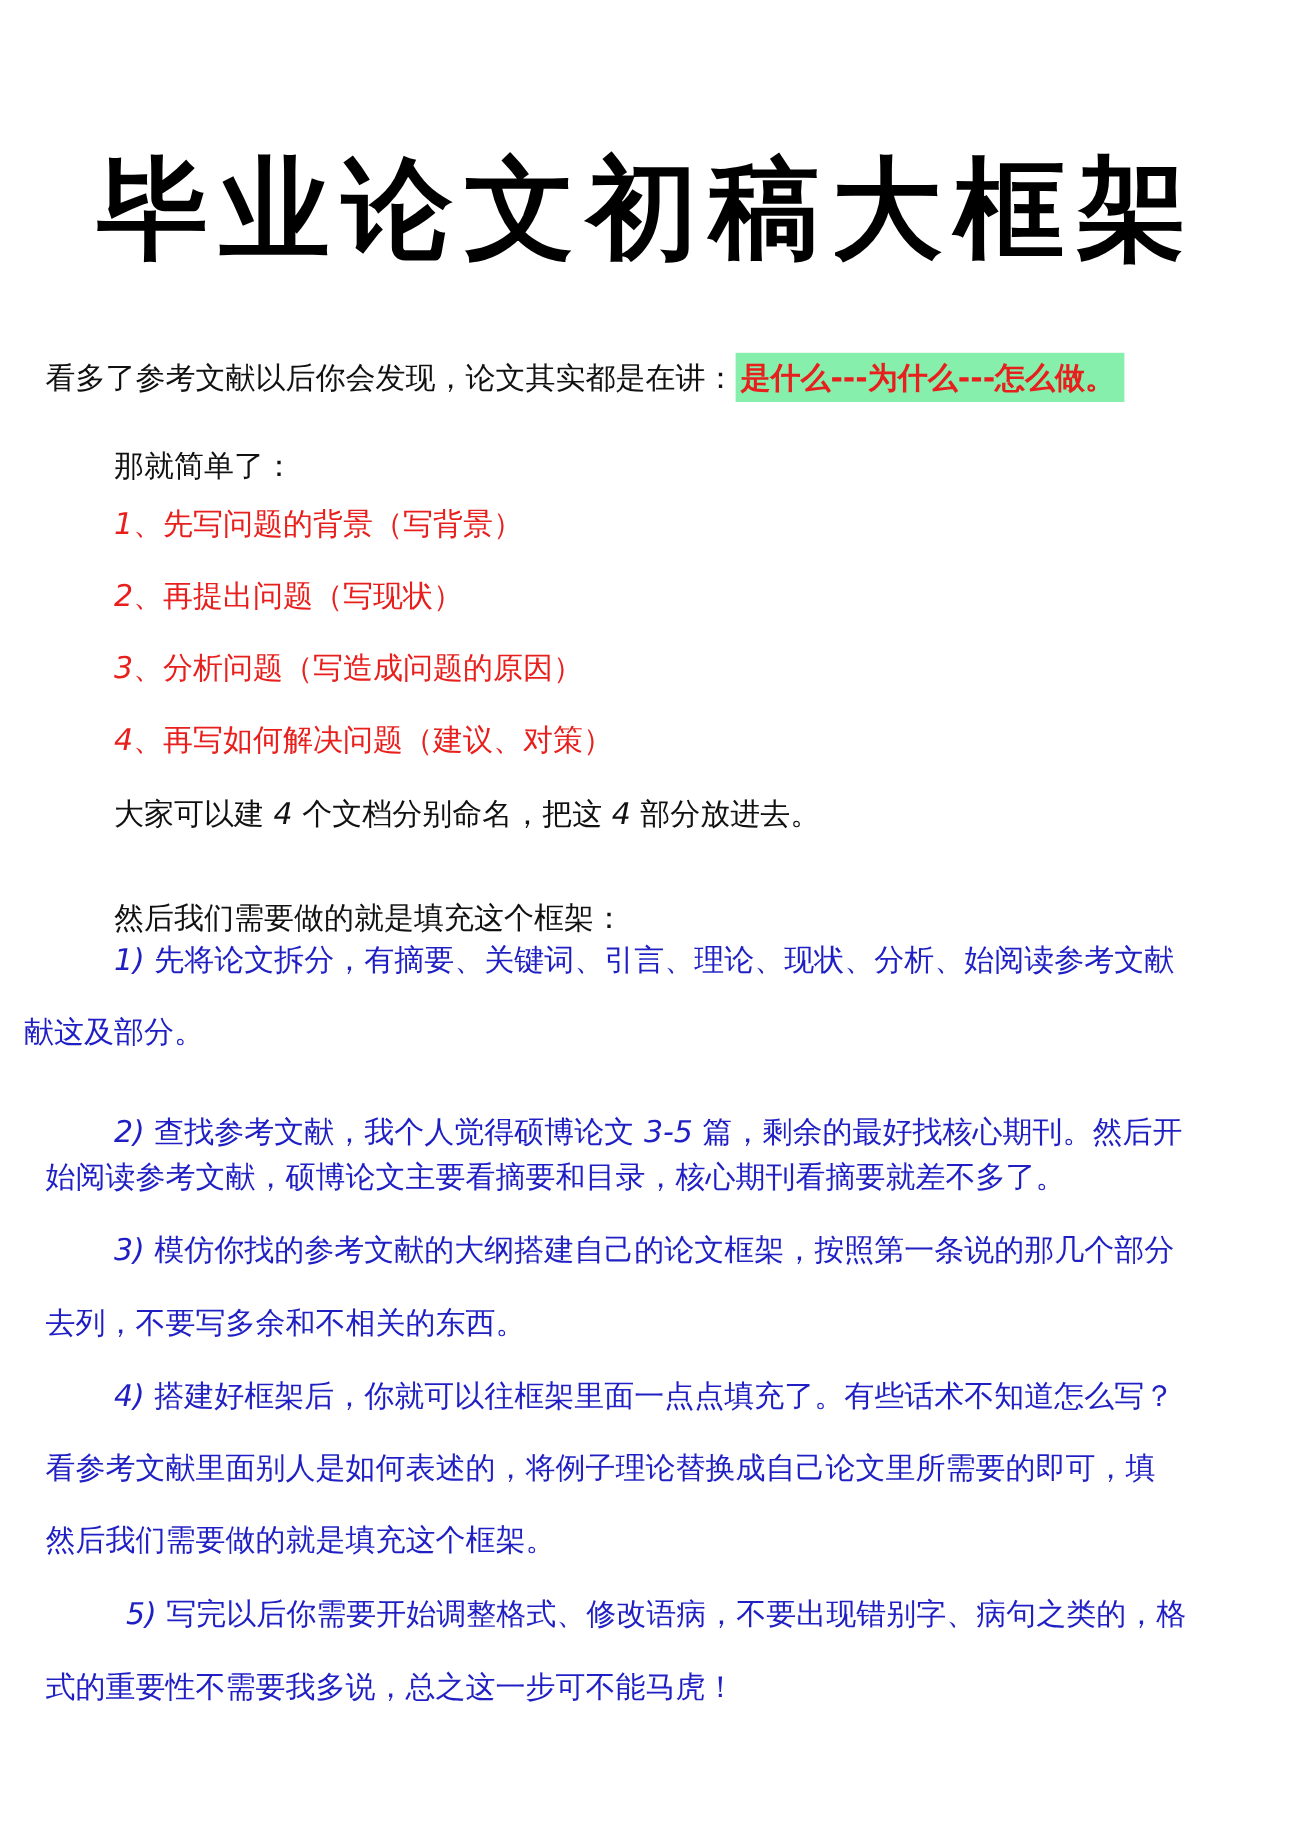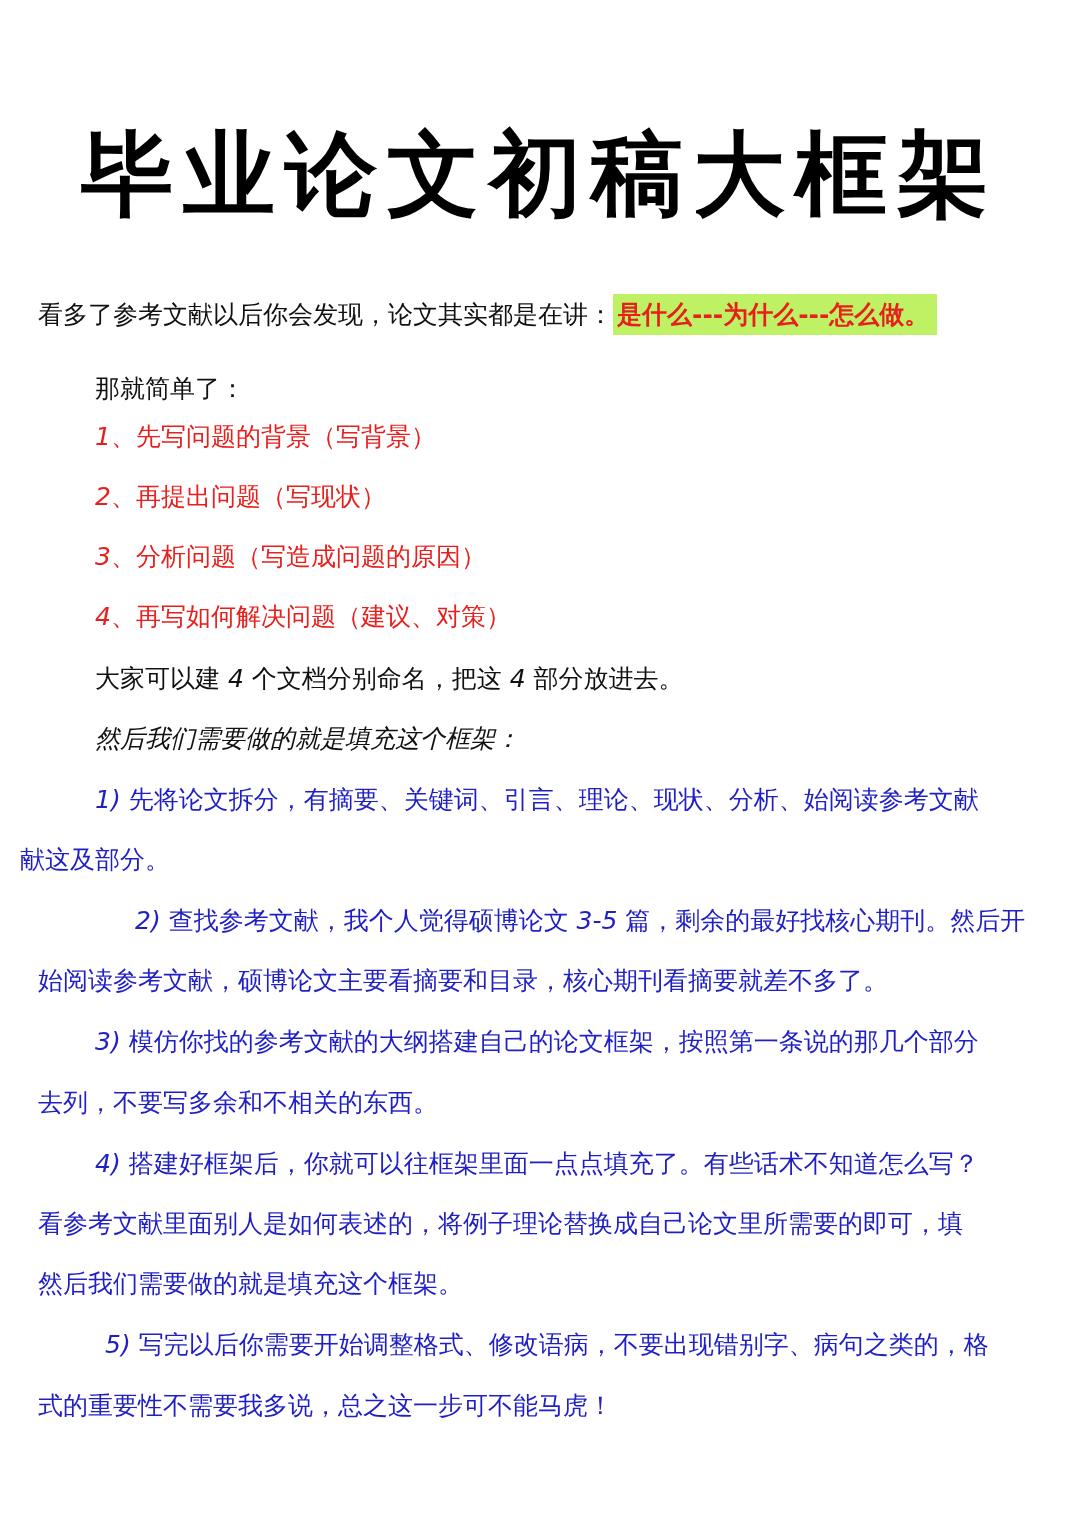--- a/index.html
+++ b/index.html
@@ -15,21 +15,21 @@
     margin-top: 24px;
   }
   .line {
     position: absolute; font-size: 25px; line-height: 34px; white-space: nowrap;
   }
   .black { color: #111111; }
   .red { color: #e8201d; }
   .blue { color: #1f1fc4; }
   .num { font-style: italic; }
   .hl {
-    background: #bef264; color: #e8201d; font-weight: bold;
+    background: #86efac; color: #e8201d; font-weight: bold;
     padding: 6px 8px 6px 4px;
   }
 </style>
 </head>
 <body>
 
 <div class="title">毕业论文初稿大框架</div>
 
 <div class="line black" style="left:38px; top:298px;">
   <span>看多了参考文献以后你会发现，论文其实都是在讲：</span><span class="hl">是什么---为什么---怎么做。</span>
@@ -47,28 +47,28 @@
   <span class="num">3</span><span>、分析问题（写造成问题的原因）</span>
 </div>
 <div class="line red" style="left:95px; top:600px;">
   <span class="num">4</span><span>、再写如何解决问题（建议、对策）</span>
 </div>
 
 <div class="line black" style="left:95px; top:662px;">
   <span>大家可以建 </span><span class="num">4</span><span> 个文档分别命名，把这 </span><span class="num">4</span><span> 部分放进去。</span>
 </div>
 
-<div class="line black" style="left:95px; top:722px;font-style:italic;">然后我们需要做的就是填充这个框架：</div>
+<div class="line black" style="left:95px; top:748px;">然后我们需要做的就是填充这个框架：</div>
 
 <div class="line blue" style="left:95px; top:783px;">
   <span class="num">1)</span> <span>先将论文拆分，有摘要、关键词、引言、理论、现状、分析、始阅读参考文献</span>
 </div>
 <div class="line blue" style="left:20px; top:843px;">献这及部分。</div>
 
-<div class="line blue" style="left:95px; top:904px;margin-left:40px;">
+<div class="line blue" style="left:95px; top:927px;">
   <span class="num">2)</span> <span>查找参考文献，我个人觉得硕博论文 </span><span class="num">3-5</span><span> 篇，剩余的最好找核心期刊。然后开</span>
 </div>
 <div class="line blue" style="left:38px; top:964px;">始阅读参考文献，硕博论文主要看摘要和目录，核心期刊看摘要就差不多了。</div>
 
 <div class="line blue" style="left:95px; top:1025px;">
   <span class="num">3)</span> <span>模仿你找的参考文献的大纲搭建自己的论文框架，按照第一条说的那几个部分</span>
 </div>
 <div class="line blue" style="left:38px; top:1086px;">去列，不要写多余和不相关的东西。</div>
 
 <div class="line blue" style="left:95px; top:1147px;">

